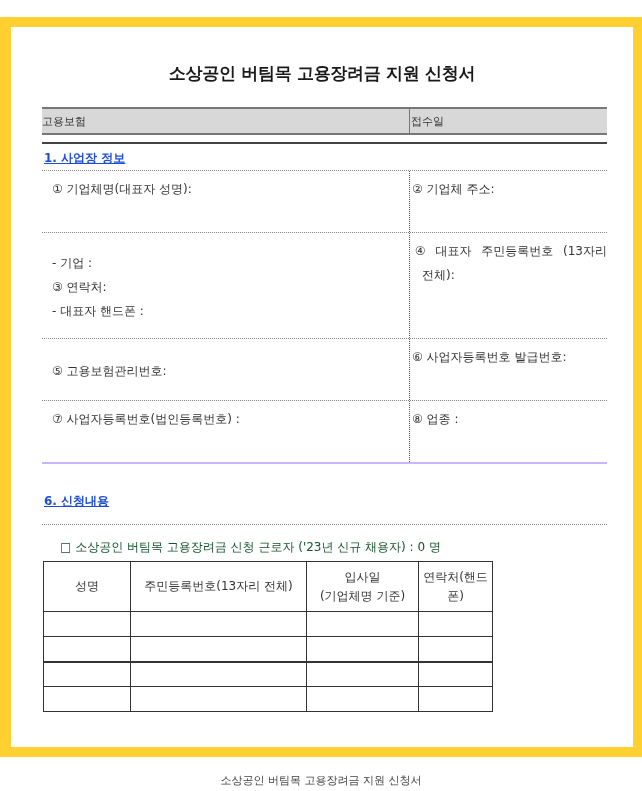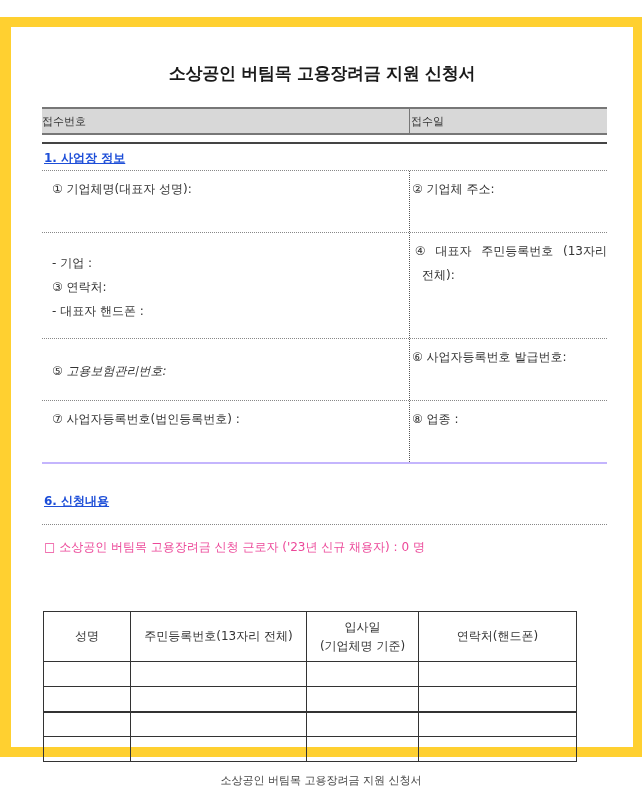--- a/index.html
+++ b/index.html
@@ -34,50 +34,50 @@
   .sec-title { font-size: 12px; font-weight: bold; color: #1d4ed8; padding: 6px 0 0 2px; height: 26px; text-decoration: underline; }
   .row {
     display: flex; border-top: 1px dotted #888; font-size: 12px; color: #333;
   }
   .row .l { width: 368px; border-right: 1px dotted #555; padding-left: 10px; }
   .row .r { flex: 1; padding-left: 2px; }
   .r1 { height: 62px; } .r1 .l, .r1 .r { padding-top: 10px; }
   .r2 { height: 106px; } .r2 .l { padding-top: 18px; line-height: 24px; } .r2 .r { padding-top: 6px; line-height: 24px; }
   .r2 .r .wide { word-spacing: 6px; text-align: right; }
   .r2 .r .indent { padding-left: 10px; }
-  .r3 { height: 62px; } .r3 .l { padding-top: 24px; font-style: italic; } .r3 .r { padding-top: 10px; }
+  .r3 { height: 62px; } .r3 .l { padding-top: 24px; } .r3 .r { padding-top: 10px; }
   .r4 { height: 64px; border-bottom: 2px solid #c4b5fd; } .r4 .l, .r4 .r { padding-top: 10px; }
 
   .sec2 { position: absolute; left: 31px; top: 460px; width: 565px; }
   .sec2 .sec-title { padding: 6px 0 0 2px; height: 38px; border-bottom: 1px dotted #888; }
-  .count-line { font-size: 12px; color: #ec4899; padding: 14px 0 0 2px; }
+  .count-line { font-size: 12px; color: #14532d; padding: 14px 0 0 2px; margin-left: 16px; }
 
   .workers {
-    position: absolute; left: 32px; top: 584px; width: 534px;
+    position: absolute; left: 32px; top: 534px; width: 450px;
     border-collapse: collapse; font-size: 12px; color: #333;
   }
   .workers th, .workers td { border: 1px solid #333; text-align: center; font-weight: normal; }
   .workers th { height: 50px; line-height: 19px; }
   .workers td { height: 25px; }
   .workers tr.thick td { border-top: 2px solid #333; }
 
   .caption {
     position: absolute; left: 0; top: 773px; width: 642px; text-align: center;
     font-size: 11px; color: #444;
   }
 </style>
 </head>
 <body>
 
 <div class="frame">
   <div class="sheet">
     <div class="title">소상공인 버팀목 고용장려금 지원 신청서</div>
 
     <div class="receipt">
-      <div class="cell c1">접수번호</div>
+      <div class="cell c1">고용보험</div>
       <div class="cell c2">접수일</div>
     </div>
 
     <div class="sec1">
       <div class="sec-title">1. 사업장 정보</div>
 
       <div class="row r1">
         <div class="l">① 기업체명(대표자 성명):</div>
         <div class="r">② 기업체 주소:</div>
       </div>

